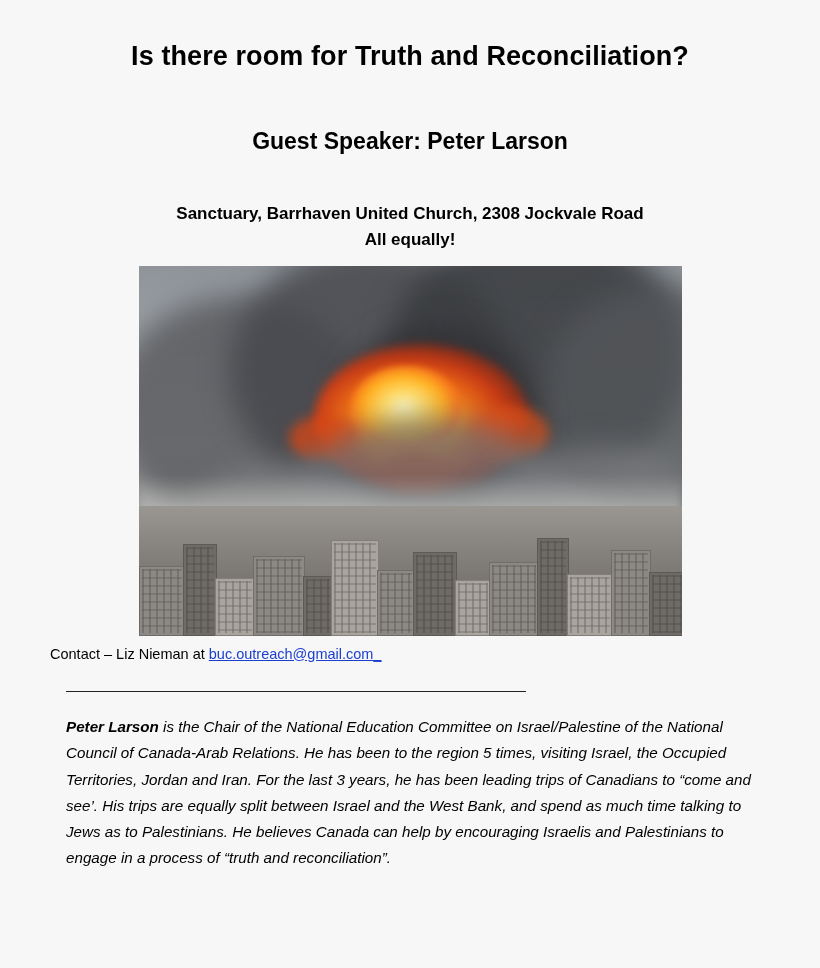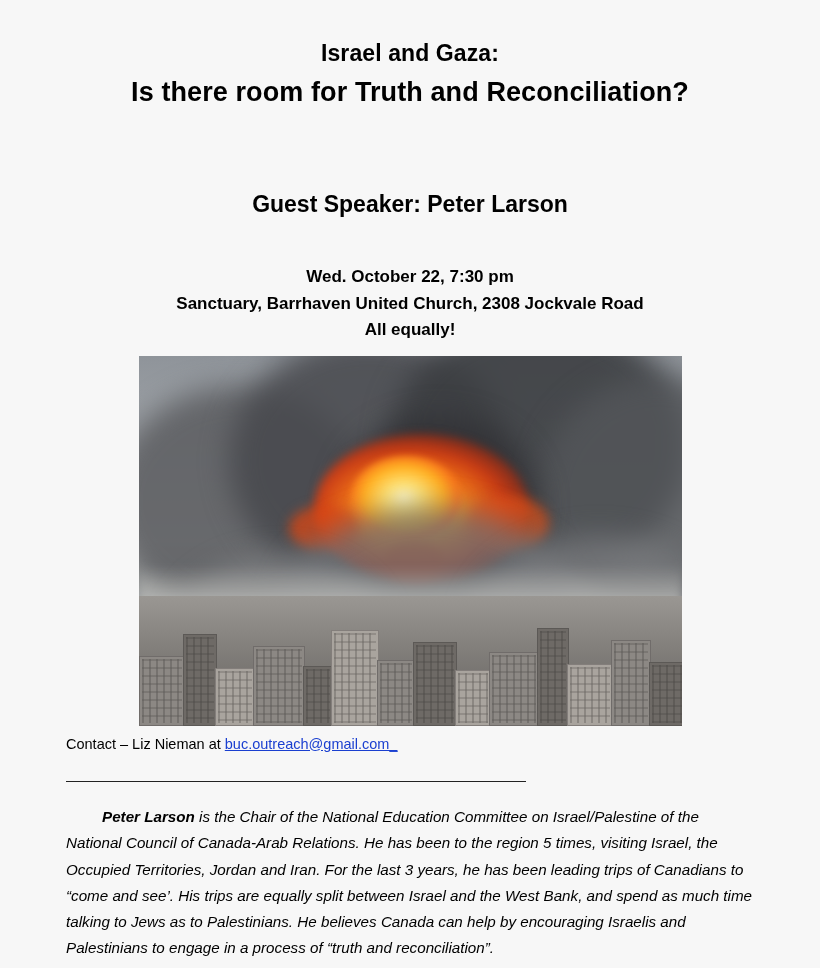--- a/index.html
+++ b/index.html
@@ -31,21 +31,21 @@
     line-height: 1.55;
     letter-spacing: 0.1px;
   }
   .title-line.second {
     font-size: 27px;
   }
   .speaker {
     text-align: center;
     font-size: 23px;
     font-weight: bold;
-    margin-top: 78px;
+    margin-top: 50px;
   }
   .details {
     text-align: center;
     margin-top: 46px;
     font-size: 17px;
     font-weight: bold;
     line-height: 1.55;
   }
   .photo-wrap {
     margin: 12px auto 0 auto;
@@ -147,21 +147,21 @@
     position: absolute;
     inset: 3px;
     background-image:
       repeating-linear-gradient(to right, rgba(50,48,46,0.45) 0 2px, rgba(0,0,0,0) 2px 7px),
       repeating-linear-gradient(to bottom, rgba(50,48,46,0.35) 0 2px, rgba(0,0,0,0) 2px 8px);
     opacity: 0.55;
   }
   .dark { background: #6e6a66; }
   .light { background: #a9a49e; }
   .contact {
-    margin: 8px 0 0 66px;
+    margin: 8px 0 0 50px;
     font-size: 14.5px;
     line-height: 1.5;
   }
   .contact a {
     color: #1a3fd0;
     text-decoration: underline;
   }
   .rule {
     margin: 26px 0 0 66px;
     width: 460px;
@@ -171,37 +171,34 @@
   .bio {
     margin: 22px 66px 0 66px;
     font-size: 15.2px;
     font-style: italic;
     line-height: 1.72;
     text-align: left;
   }
   .bio b {
     font-style: italic;
     font-weight: bold;
-    margin-left: 36px;
   }
 </style>
 </head>
 <body>
 
 <div class="page">
 
   <div class="title-block">
-    <div class="title-line">Israel and Gaza:</div>
     <div class="title-line second">Is there room for Truth and Reconciliation?</div>
   </div>
 
   <div class="speaker">Guest Speaker:  Peter Larson</div>
 
   <div class="details">
-    <div>Wed. October 22, 7:30 pm</div>
     <div>Sanctuary, Barrhaven United Church, 2308 Jockvale Road</div>
     <div>All equally!</div>
   </div>
 
   <div class="photo-wrap">
     <div class="sky"></div>
     <div class="smoke s1"></div>
     <div class="smoke s2"></div>
     <div class="smoke s3"></div>
     <div class="smoke s4"></div>

